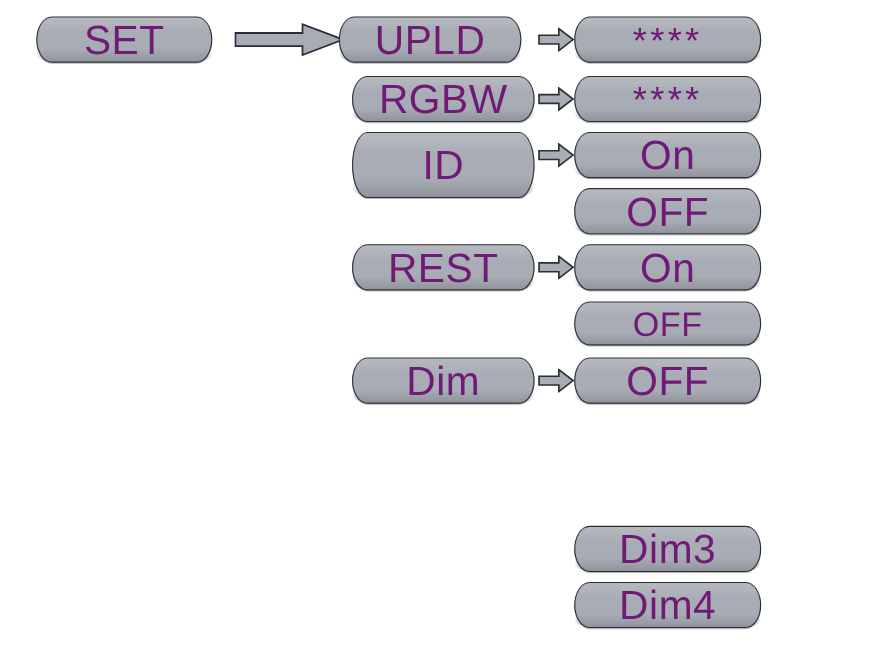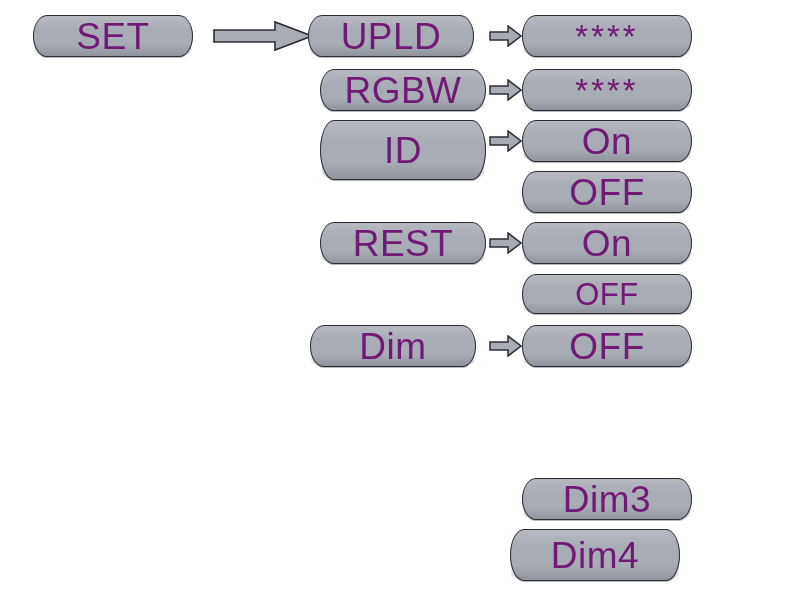--- a/index.html
+++ b/index.html
@@ -99,21 +99,21 @@
   </div>
 
   <div class="node t-menu" style="left:320px; top:120px; width:166px; height:60px;">
     <span class="label">ID</span>
   </div>
 
   <div class="node t-menu" style="left:320px; top:222px; width:166px; height:42px;">
     <span class="label">REST</span>
   </div>
 
-  <div class="node t-menu" style="left:310px; top:325px; width:166px; height:42px;">
+  <div class="node t-menu" style="left:320px; top:325px; width:166px; height:42px;">
     <span class="label">Dim</span>
   </div>
 
   <div class="arrow" style="left:489px; top:25px; width:33px; height:22px;">
     <svg width="33" height="22" viewBox="0 0 33 22">
       <polygon points="1,7 19,7 19,1 32,11 19,21 19,15 1,15" fill="#a8acb4" stroke="#2b2e33" stroke-width="1.5" stroke-linejoin="miter"></polygon>
     </svg>
   </div>
 
   <div class="arrow" style="left:489px; top:79px; width:33px; height:22px;">
@@ -167,17 +167,17 @@
   <div class="node t-val" style="left:522px; top:325px; width:170px; height:42px;">
     <span class="label">OFF</span>
   </div>
 
 
 
   <div class="node t-val" style="left:522px; top:478px; width:170px; height:42px;">
     <span class="label">Dim3</span>
   </div>
 
-  <div class="node t-val" style="left:510px; top:529px; width:170px; height:52px;">
+  <div class="node t-val" style="left:522px; top:529px; width:170px; height:42px;">
     <span class="label">Dim4</span>
   </div>
 
 </div>
 
 </body></html>

